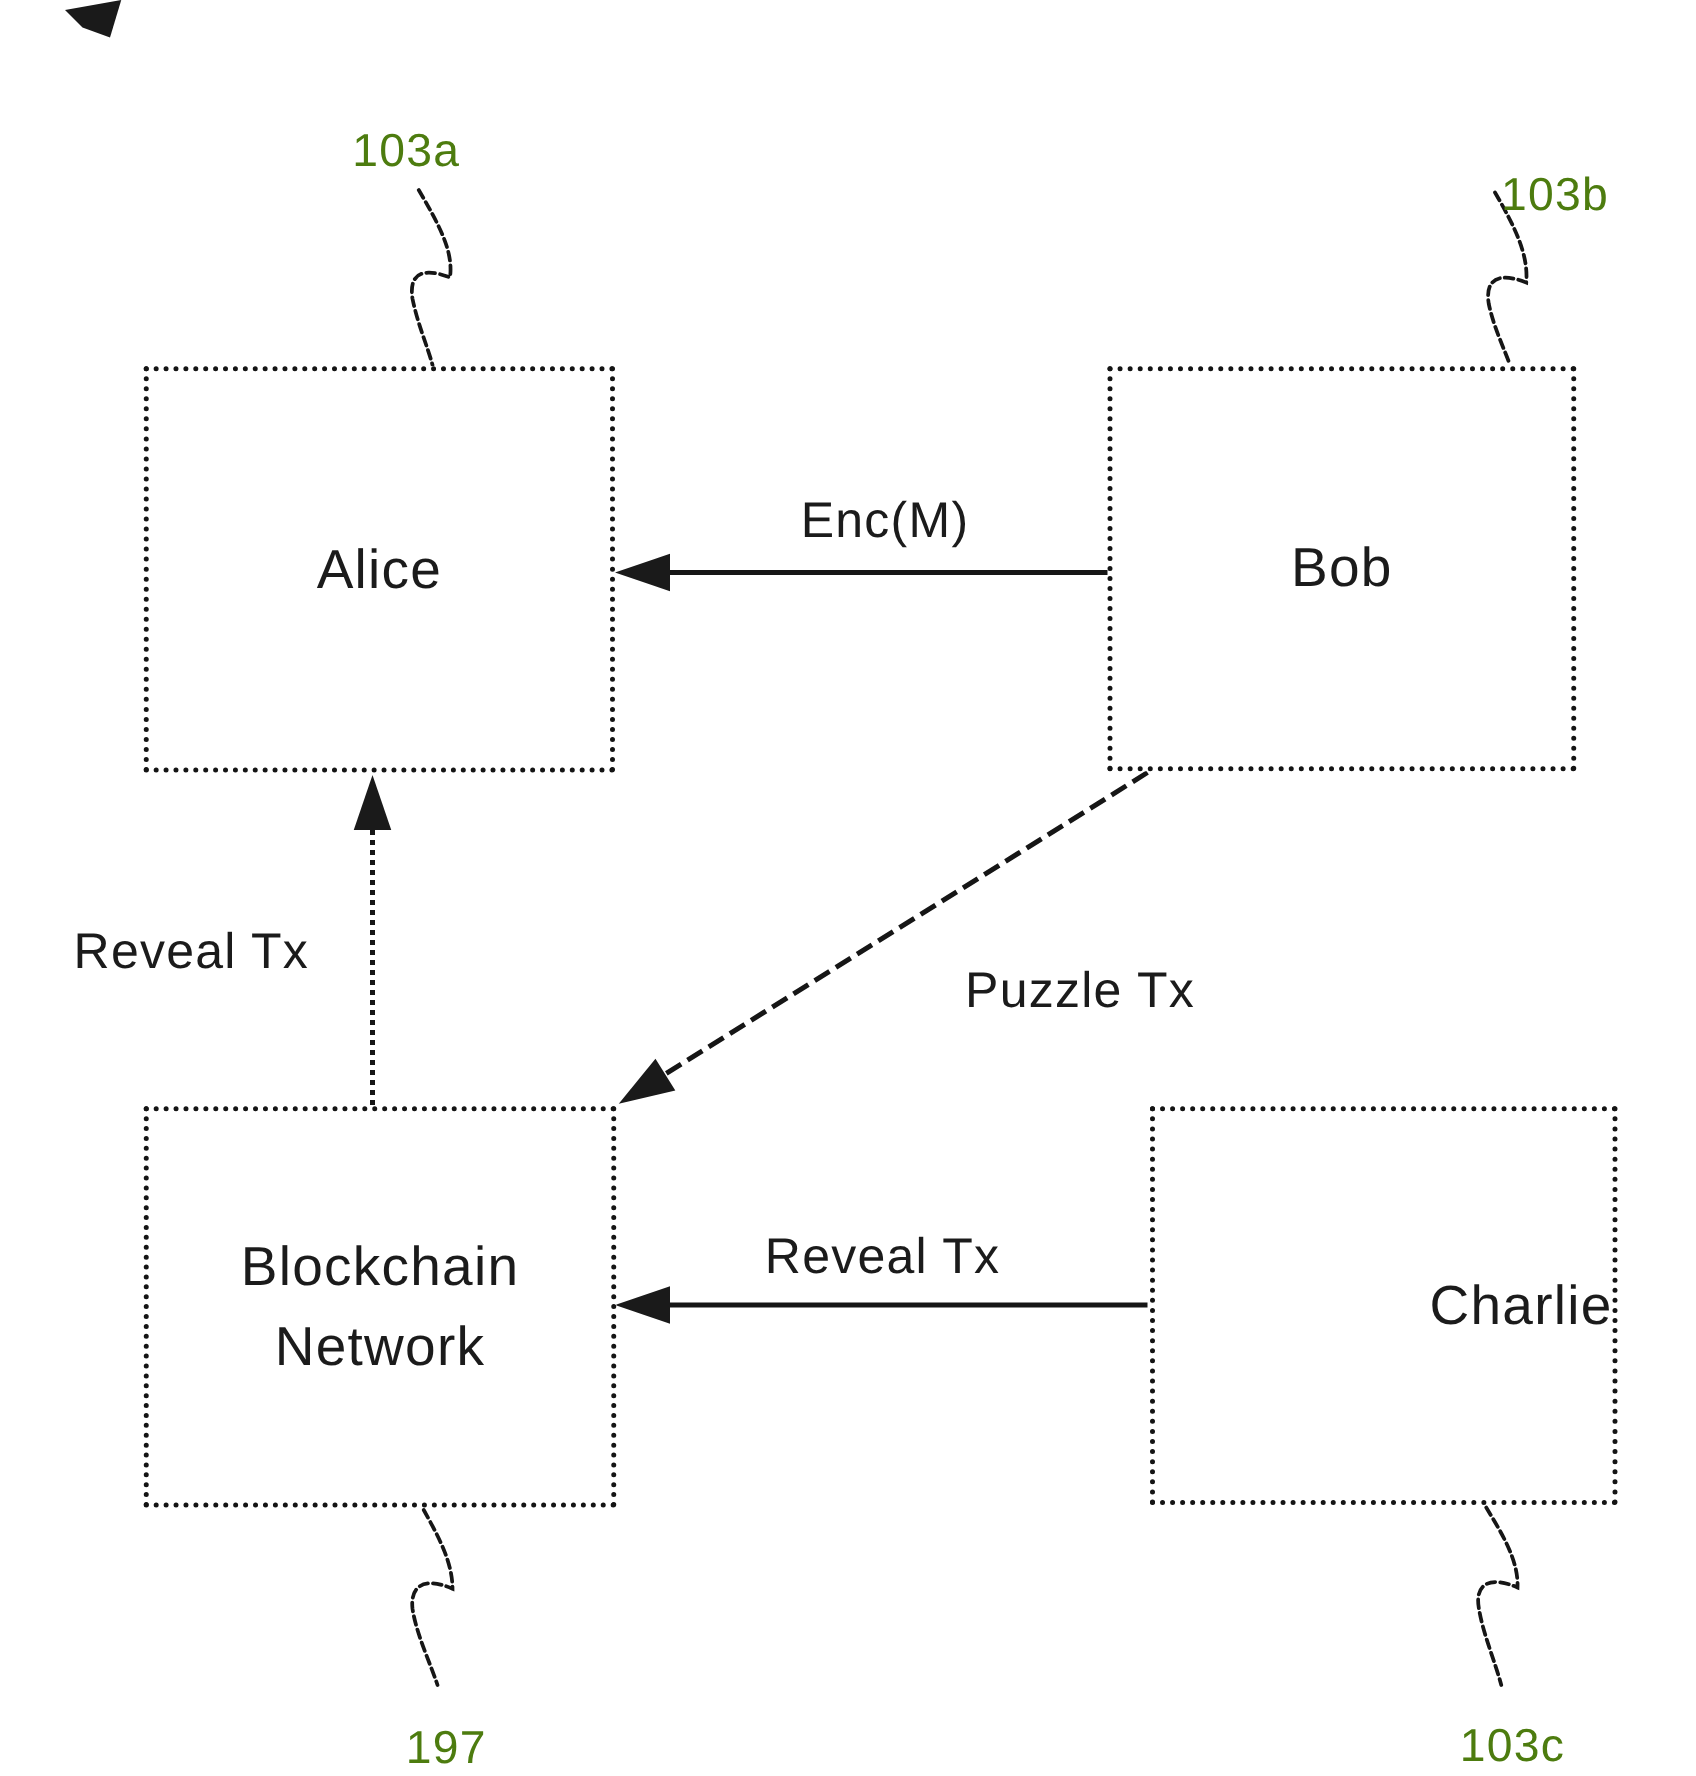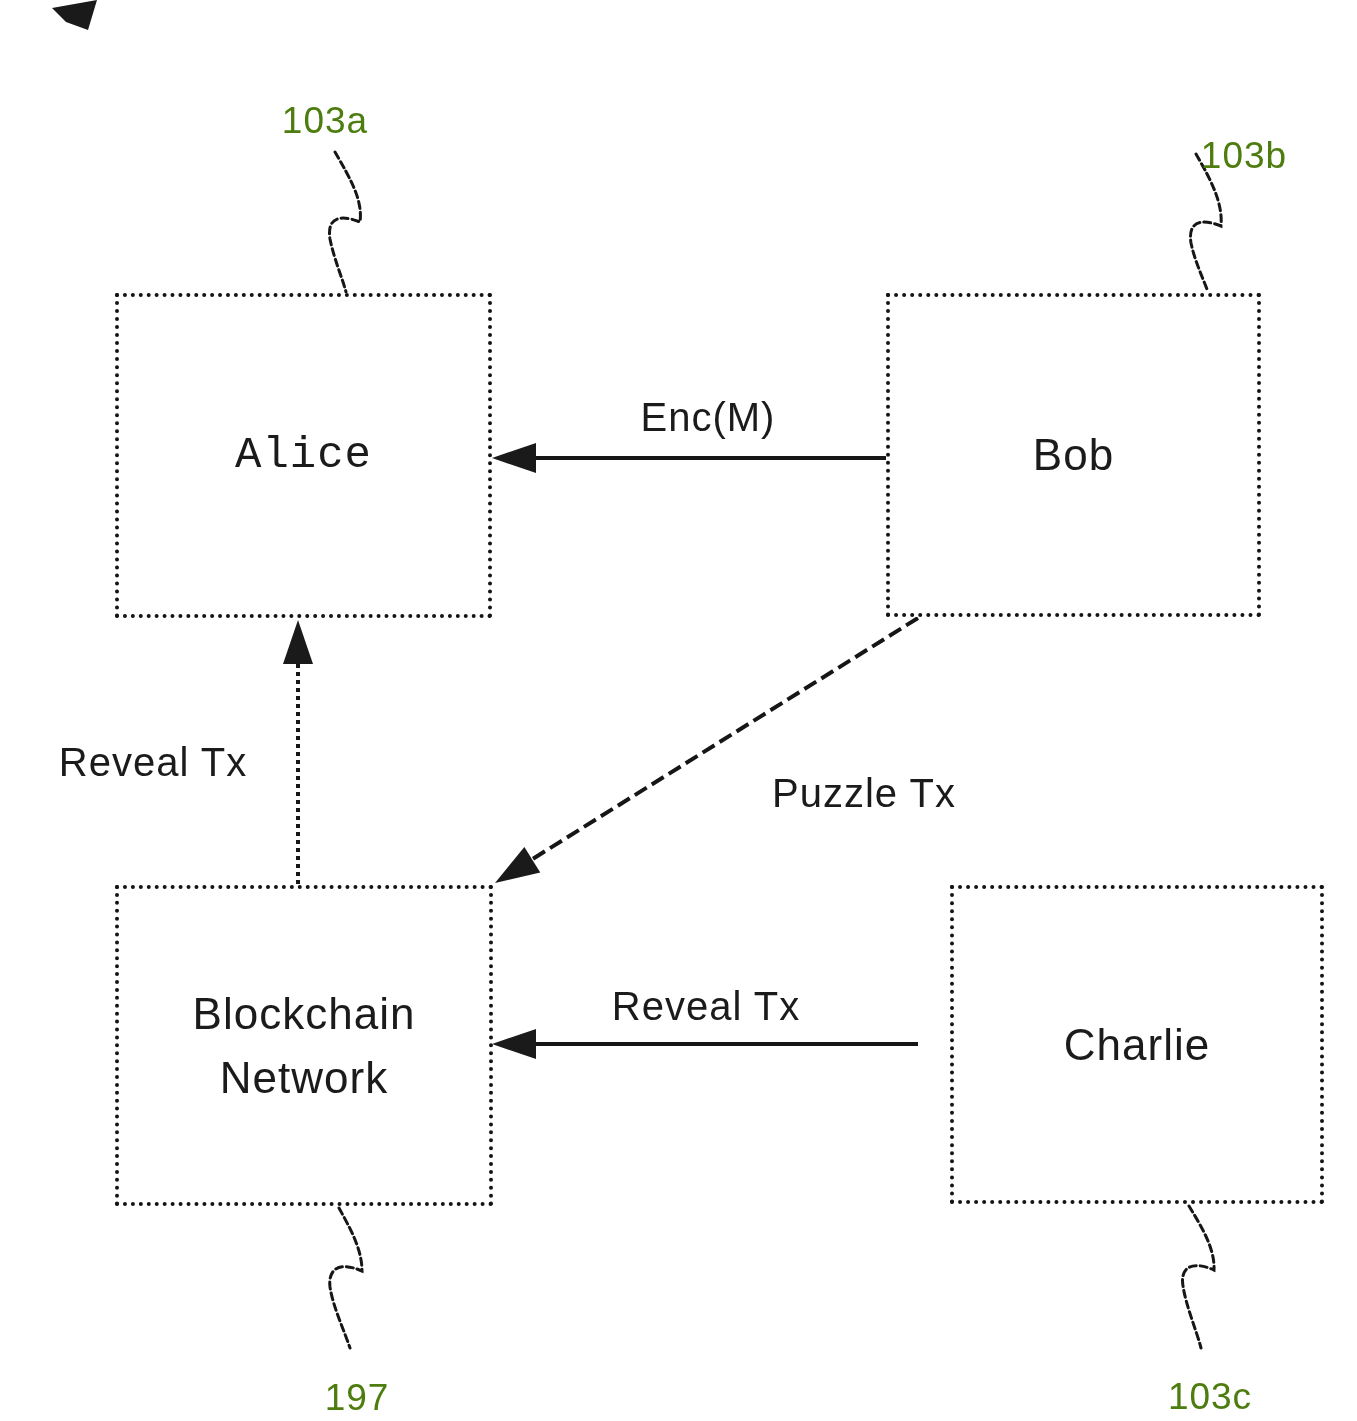--- a/index.html
+++ b/index.html
@@ -54,24 +54,24 @@
     justify-content: center;
     text-align: center;
     box-sizing: border-box;
   }
   .node-label {
     font-size: 44px;
     line-height: 1.45;
     letter-spacing: 1px;
     color: #1b1b1b;
   }
-  .node-alice      { left: 115px; top: 293px; width: 377px; height: 325px; font-family: Liberation Mono, monospace; }
+  .node-alice      { left: 115px; top: 293px; width: 377px; height: 325px; }
   .node-bob        { left: 886px; top: 293px; width: 375px; height: 324px; }
   .node-blockchain { left: 115px; top: 885px; width: 378px; height: 321px; align-items: center; }
-  .node-charlie    { left: 950px; top: 885px; width: 374px; height: 319px; }
+  .node-charlie    { left: 920px; top: 885px; width: 374px; height: 319px; justify-content: flex-end; }
   .node-blockchain .node-label { max-width: 260px; }
 
   .edge-label {
     position: absolute;
     transform: translate(-50%, -50%);
     font-size: 40px;
     letter-spacing: 1px;
     white-space: nowrap;
     color: #1b1b1b;
   }

